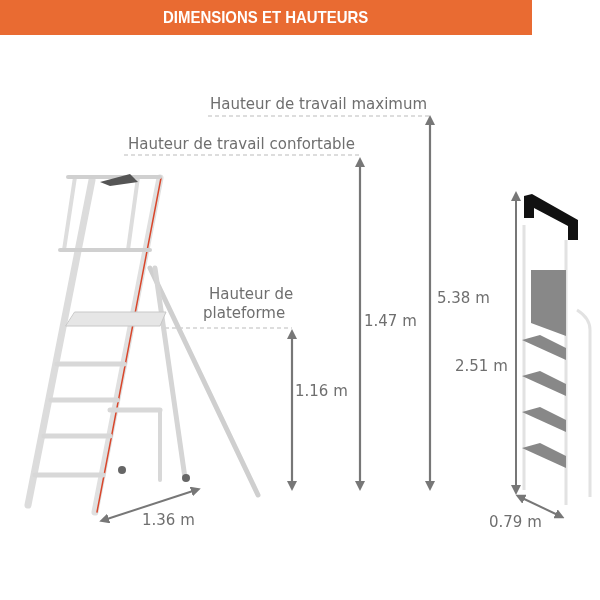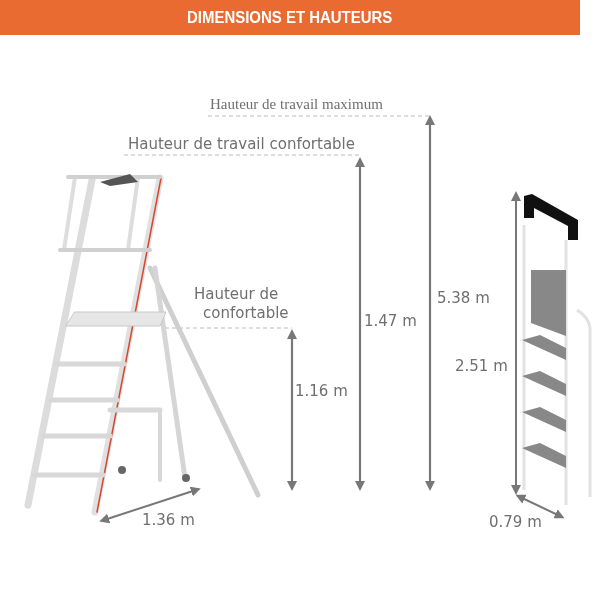--- a/index.html
+++ b/index.html
@@ -1,17 +1,17 @@
 <!DOCTYPE html>
 <html><head>
 <meta charset="utf-8">
 <style>
   html,body{margin:0;padding:0;background:#fff;}
   body{width:600px;height:600px;position:relative;overflow:hidden;font-family:"Liberation Sans",sans-serif;}
-  .banner{position:absolute;left:0;top:0;width:580px;height:35px;background:#e96b32;display:flex;align-items:center;justify-content:center;}
+  .banner{position:absolute;left:0;top:0;width:532px;height:35px;background:#e96b32;display:flex;align-items:center;justify-content:center;}
   .banner span{color:#fff;font-weight:bold;font-size:17px;letter-spacing:0;font-family:"Liberation Sans",sans-serif;transform:scaleX(0.88);}
   .lbl{position:absolute;color:#6f6f6f;font-size:15px;font-family:"DejaVu Sans",sans-serif;white-space:nowrap;line-height:1.15;}
   svg{position:absolute;left:0;top:0;}
 </style>
 </head>
 <body>
 
 <div class="banner">
   <span>DIMENSIONS ET HAUTEURS</span>
 </div>
@@ -69,23 +69,23 @@
     <polygon points="531,270 566,270 566,336 531,323" fill="#888"></polygon>
     <polygon points="522,340 540,335 566,348 566,360" fill="#888"></polygon>
     <polygon points="522,376 540,371 566,384 566,396" fill="#888"></polygon>
     <polygon points="522,412 540,407 566,420 566,432" fill="#888"></polygon>
     <polygon points="522,448 540,443 566,456 566,468" fill="#888"></polygon>
     <line x1="516" y1="196" x2="516" y2="490" stroke="#777" stroke-width="2" marker-start="url(#ah)" marker-end="url(#ah)"></line>
     <line x1="520" y1="497" x2="560" y2="516" stroke="#777" stroke-width="2" marker-start="url(#ah)" marker-end="url(#ah)"></line>
   </g>
 </svg>
 
-<div class="lbl" style="left:210px;top:96px;font-family:Liberation Serif, serif;">Hauteur de travail maximum</div>
+<div class="lbl" style="left:210px;top:96px;">Hauteur de travail maximum</div>
 <div class="lbl" style="left:128px;top:136px;text-align:center;">Hauteur de travail confortable</div>
-<div class="lbl" style="left:194px;top:286px;">Hauteur de</div>
-<div class="lbl" style="left:203px;top:305px;">confortable</div>
+<div class="lbl" style="left:209px;top:286px;">Hauteur de</div>
+<div class="lbl" style="left:203px;top:305px;">plateforme</div>
 
 <div class="lbl" style="left:295px;top:383px;">1.16 m</div>
 <div class="lbl" style="left:364px;top:313px;">1.47 m</div>
 <div class="lbl" style="left:437px;top:290px;">5.38 m</div>
 <div class="lbl" style="left:455px;top:358px;">2.51 m</div>
 <div class="lbl" style="left:142px;top:512px;">1.36 m</div>
 <div class="lbl" style="left:489px;top:514px;">0.79 m</div>
 
 </body></html>

